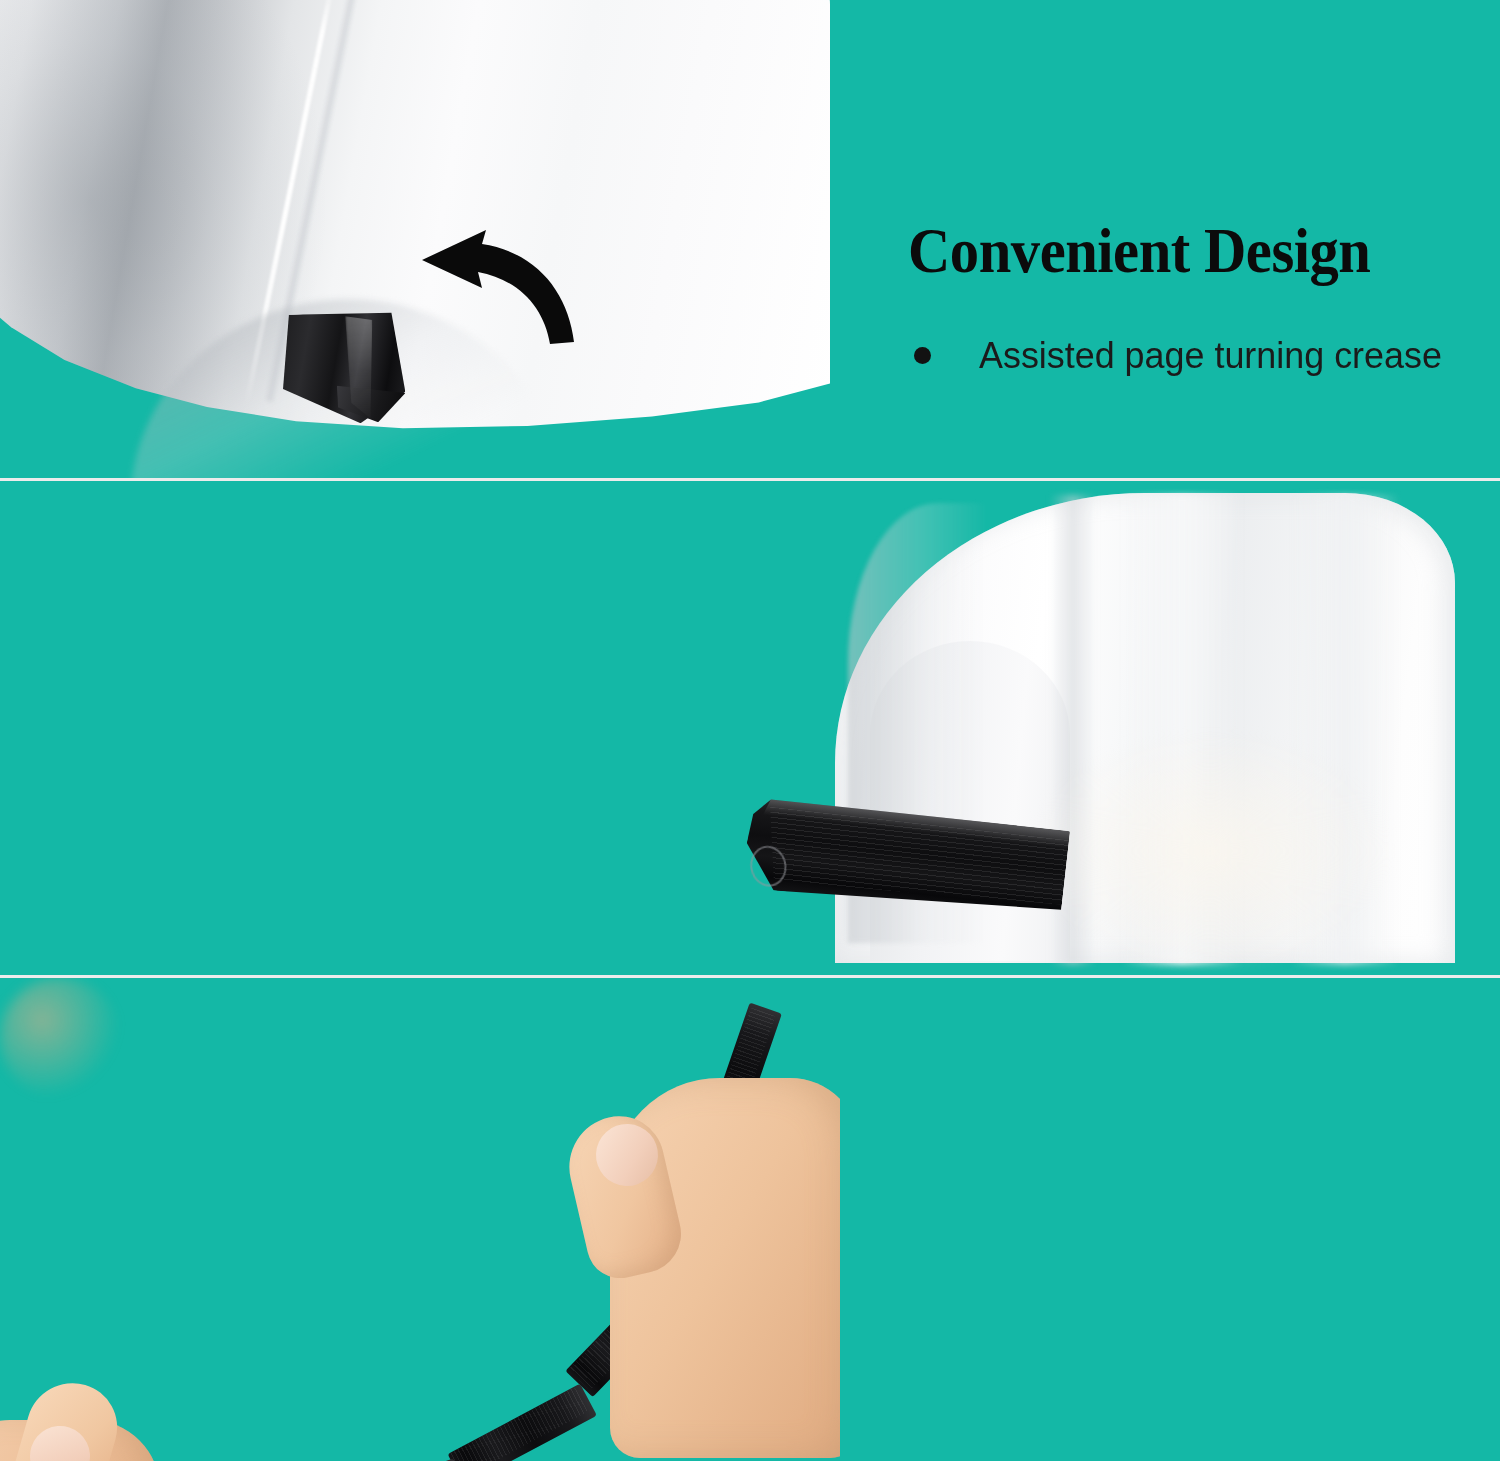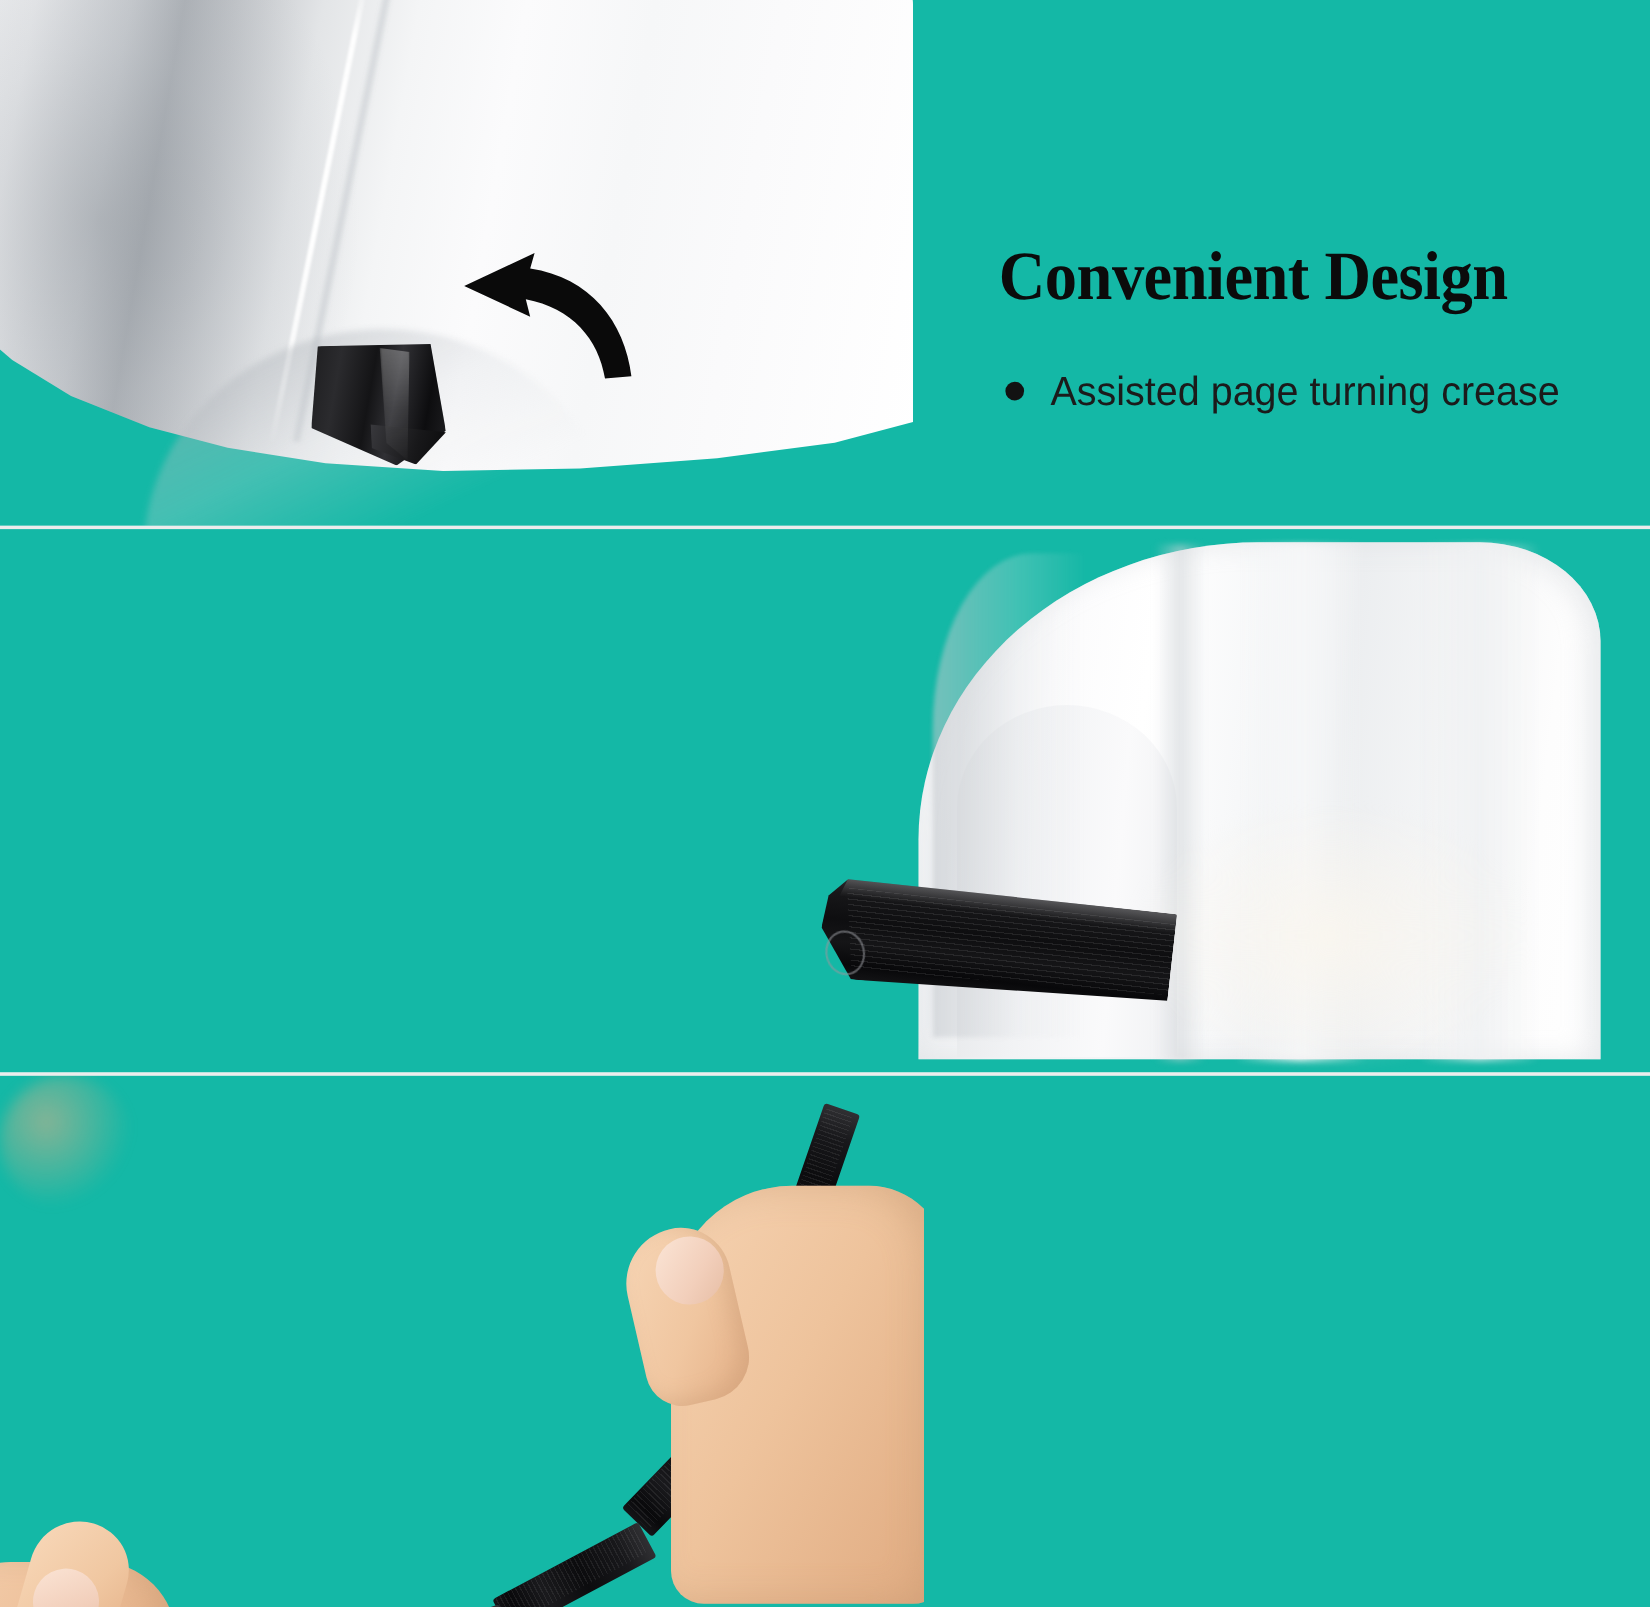--- a/index.html
+++ b/index.html
@@ -52,20 +52,21 @@
     letter-spacing: -0.5px;
     color: #0b0b0b;
     white-space: nowrap;
     transform: scaleX(0.93);
     transform-origin: left center;
   }
   .bullet-row {
     display: flex;
     align-items: center;
     white-space: nowrap;
+    gap: 24px;
   }
   .bullet-dot {
     width: 17px;
     height: 17px;
     border-radius: 50%;
     background: #121212;
     flex: 0 0 auto;
     margin-right: 24px;
   }
   .bullet-text {

